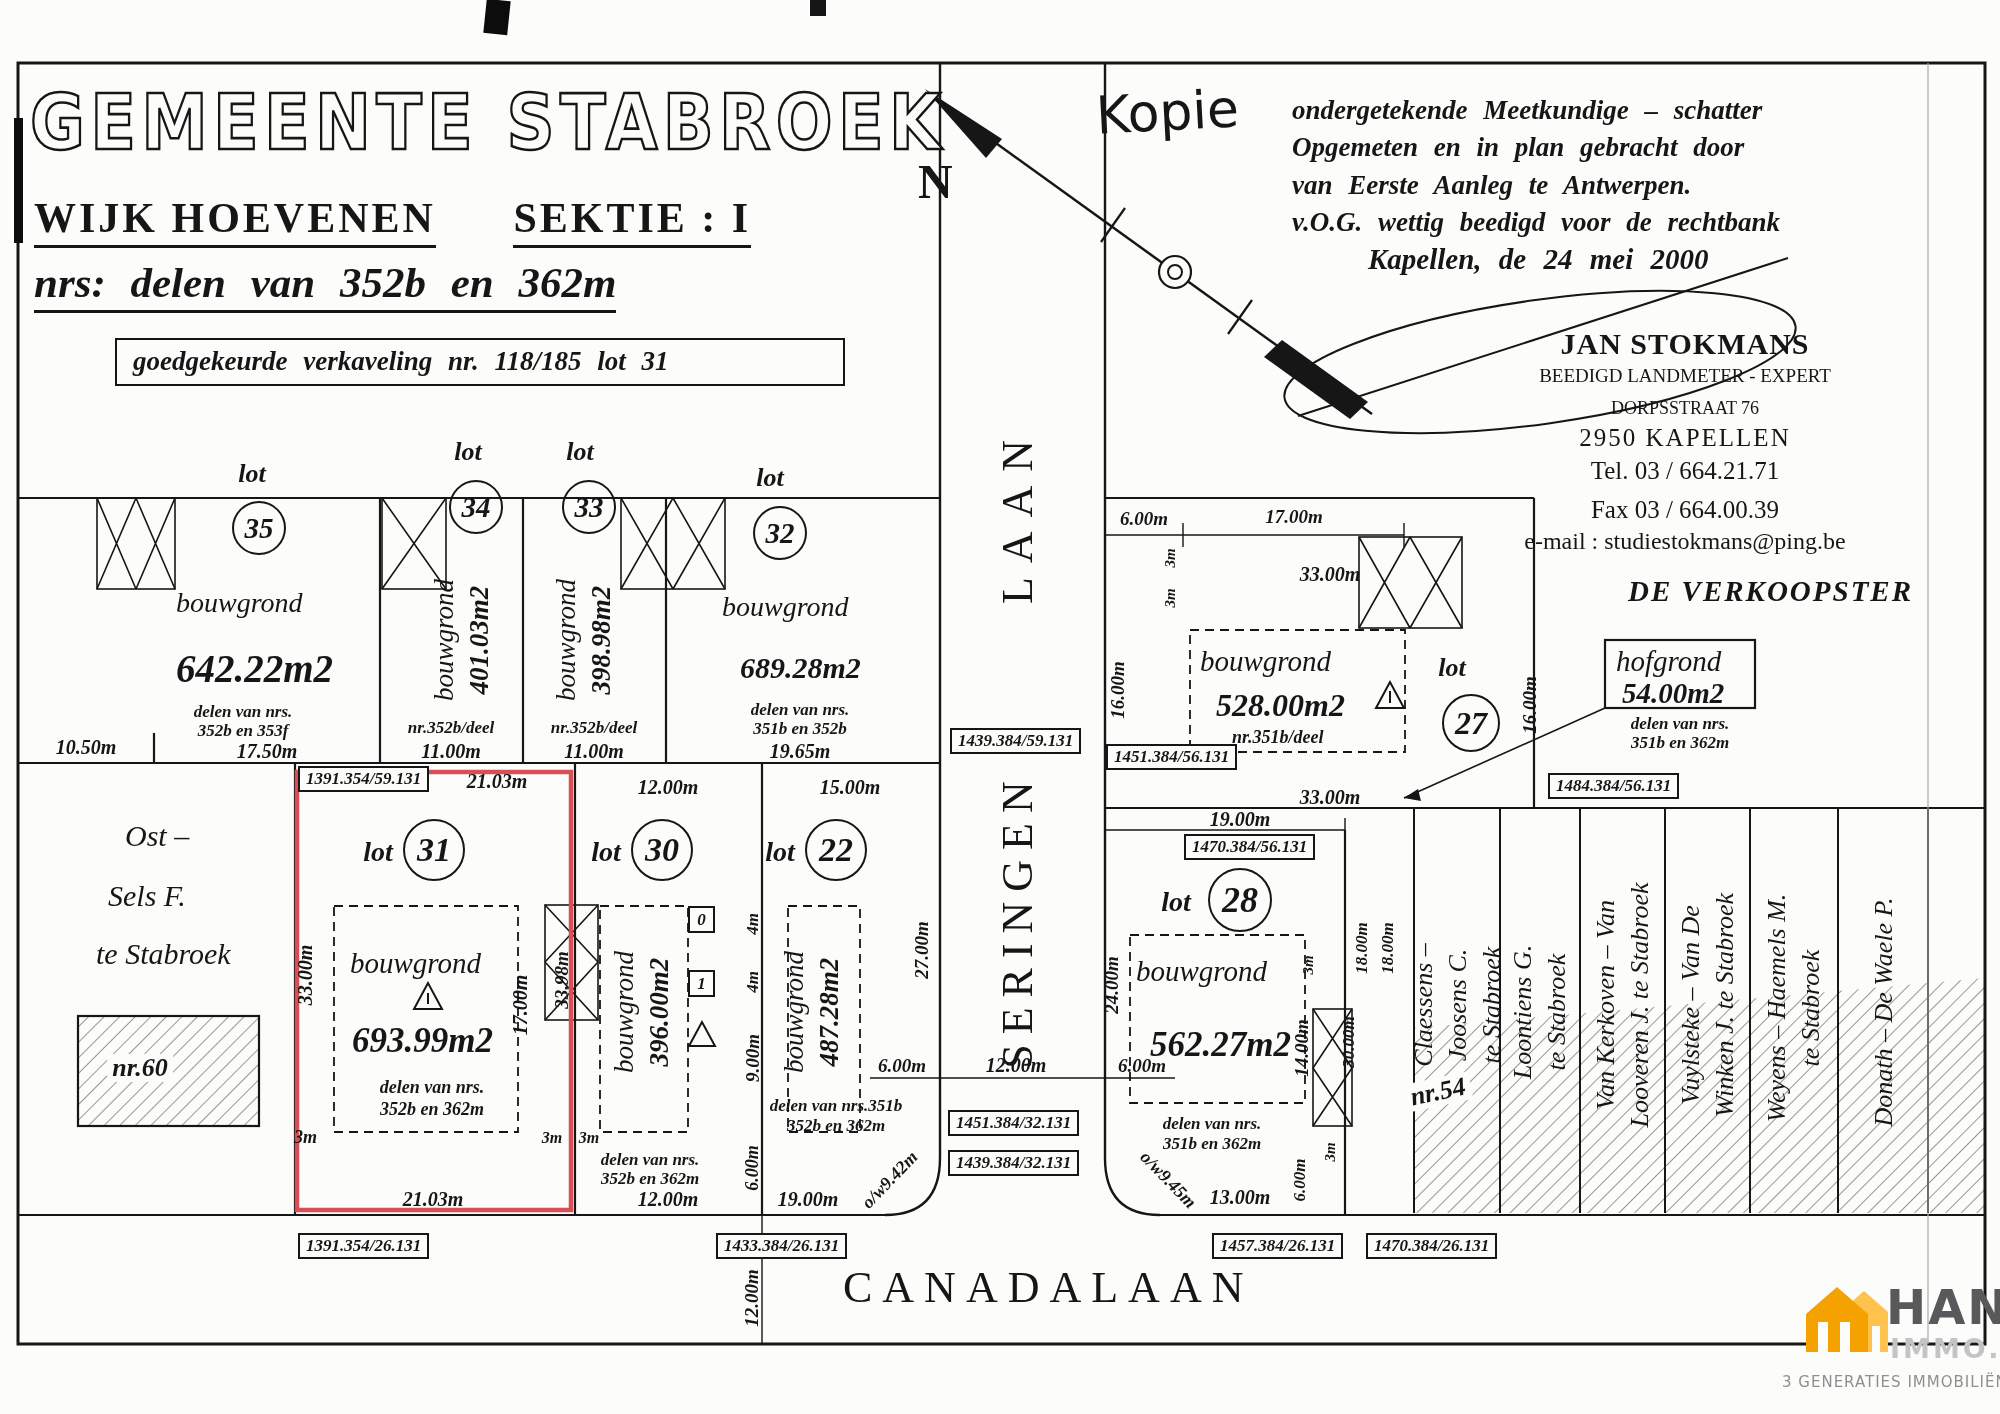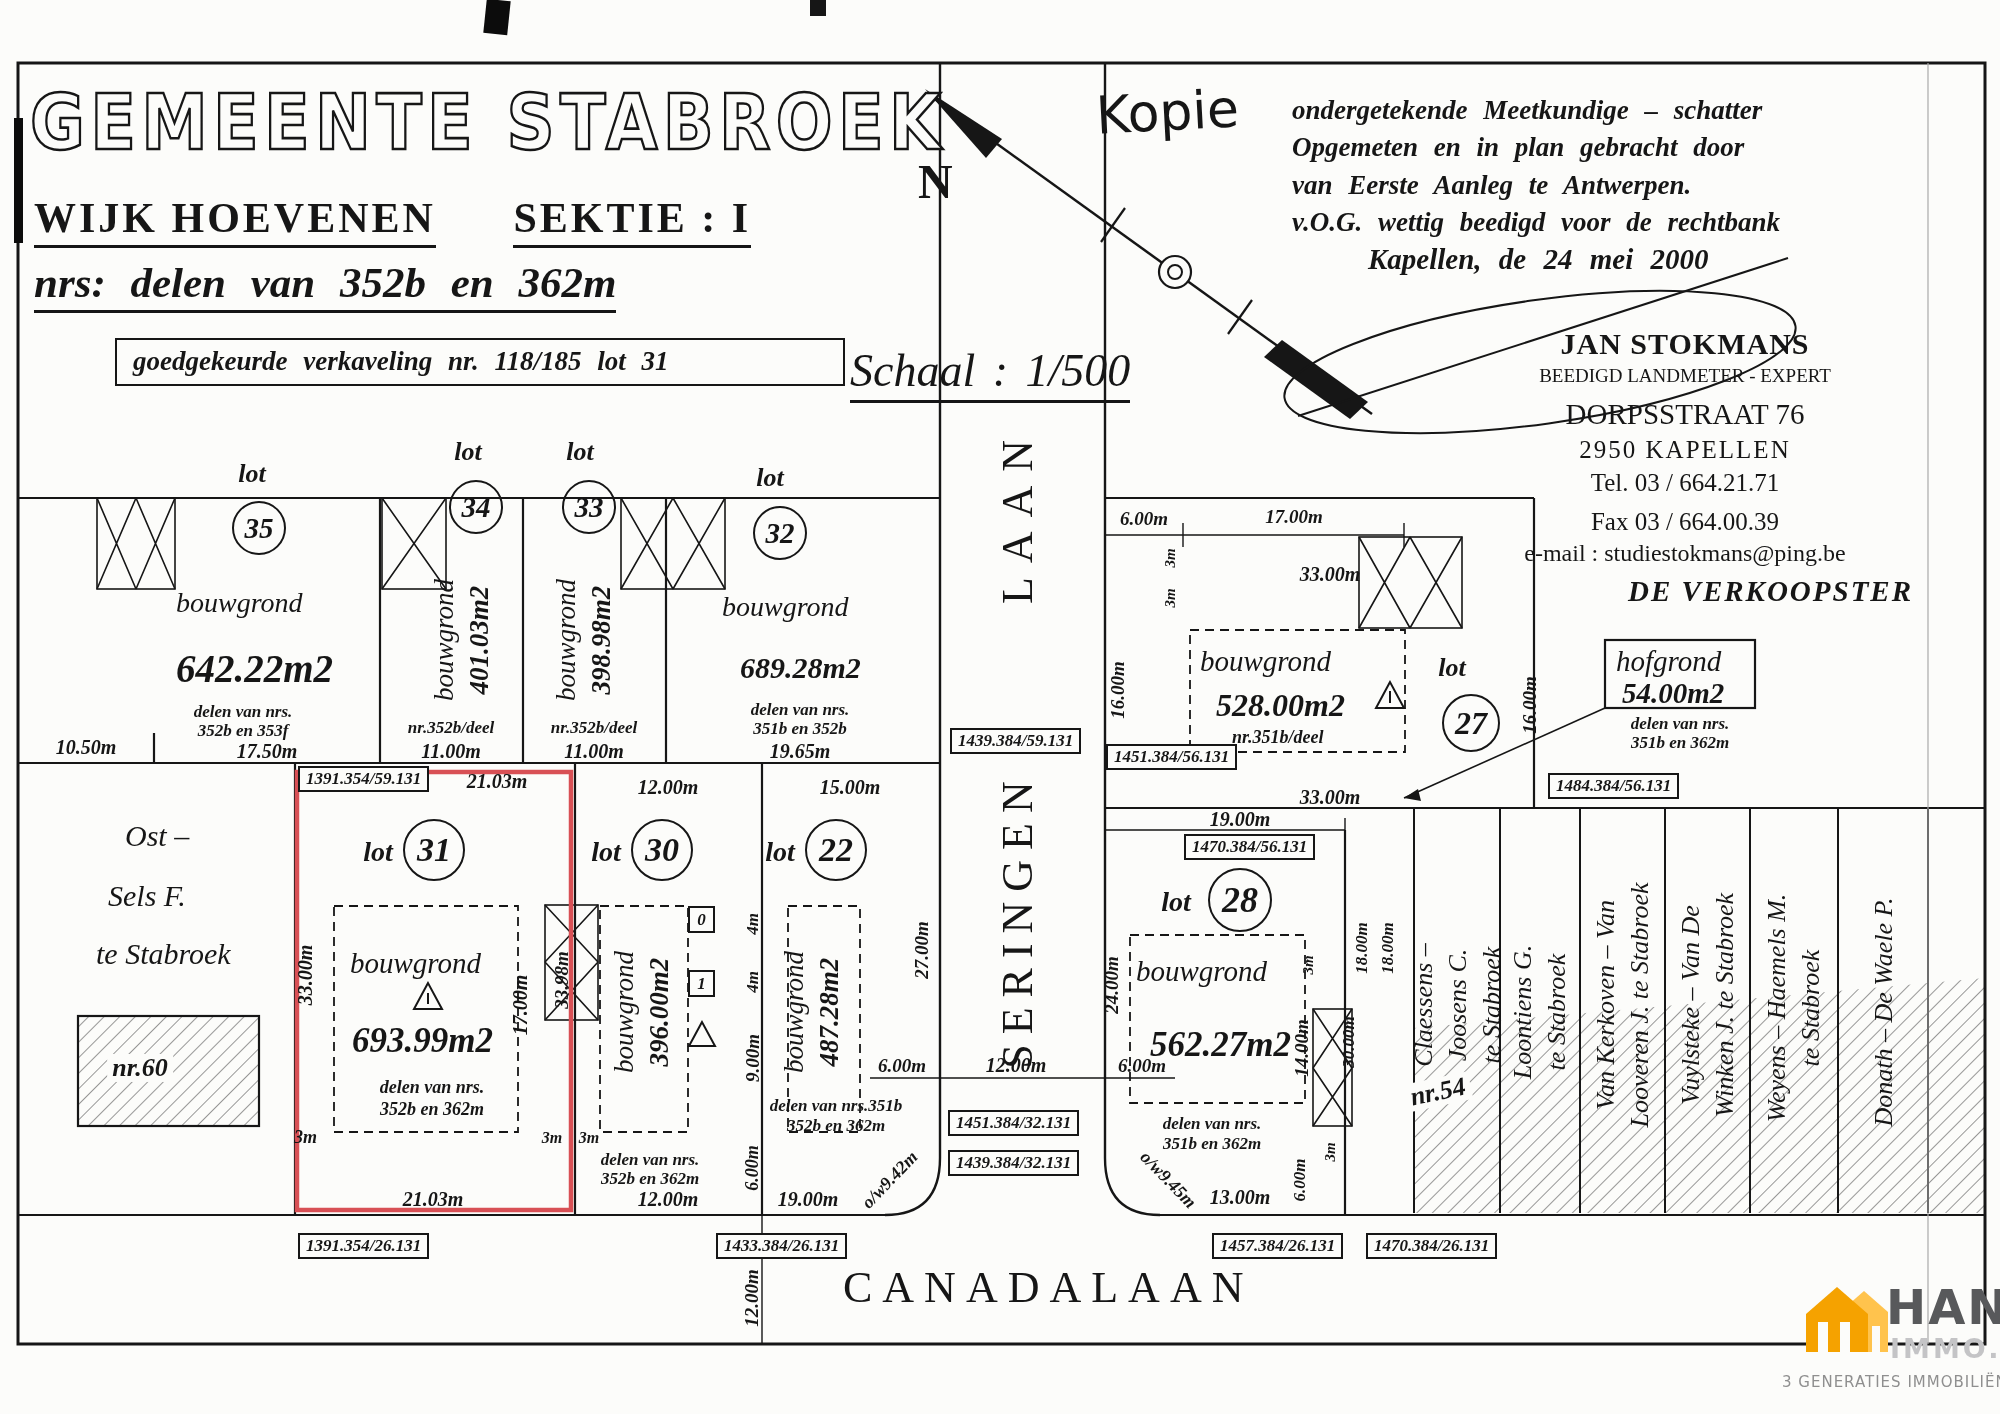--- a/index.html
+++ b/index.html
@@ -131,39 +131,38 @@
   <span class="underl" style="margin-right:64px">WIJK HOEVENEN</span>
   <span class="underl">SEKTIE : I</span>
 </div>
 
 <div class="t bd it underl" style="left:34px;top:260px;font-size:43px;word-spacing:14px">nrs: delen van 352b en 362m</div>
 
 <div class="t" style="left:115px;top:338px;width:730px;height:48px;border:2.5px solid #161616;display:flex;align-items:center;padding-left:16px">
   <span class="it bd" style="font-size:27px;word-spacing:9px">goedgekeurde verkaveling nr. 118/185 lot 31</span>
 </div>
 
-<div class="t it underl" style="left:850px;top:346px;font-size:46px;word-spacing:6px">Schaal : 1/500</div>
 
 <div class="t bd" style="left:918px;top:156px;font-size:48px">N</div>
 
 <div class="t sans" style="left:1096px;top:84px;font-size:52px;transform:rotate(-3deg)">Kopie</div>
 
 <div class="t it bd" style="left:1292px;top:92px;font-size:27px;line-height:1.38;word-spacing:9px">
   <span style="display:block">ondergetekende Meetkundige – schatter</span>
   <span style="display:block">Opgemeten en in plan gebracht door</span>
   <span style="display:block">van Eerste Aanleg te Antwerpen.</span>
   <span style="display:block">v.O.G. wettig beedigd voor de rechtbank</span>
 </div>
 
 <div class="t it bd" style="left:1368px;top:244px;font-size:29px;word-spacing:10px">Kapellen, de  24 mei 2000</div>
 
 <div class="t" style="left:1510px;top:328px;width:350px;text-align:center">
   <div style="font-size:30px;font-weight:bold;letter-spacing:1px">JAN STOKMANS</div>
   <div style="font-size:19px;margin-top:6px">BEEDIGD LANDMETER - EXPERT</div>
-  <div style="font-size:29px;margin-top:12px">DORPSSTRAAT 76</div>
+  <div style="font-size:18px;margin-top:12px">DORPSSTRAAT 76</div>
   <div style="font-size:25px;margin-top:6px;letter-spacing:2px">2950  KAPELLEN</div>
   <div style="font-size:25px;margin-top:6px">Tel. 03 / 664.21.71</div>
   <div style="font-size:25px;margin-top:12px">Fax 03 / 664.00.39</div>
   <div style="font-size:24px;margin-top:6px">e-mail : studiestokmans@ping.be</div>
 </div>
 
 <div class="t it bd" style="left:1628px;top:576px;font-size:29px;letter-spacing:2px">DE VERKOOPSTER</div>
 
 <div class="t rot" style="left:1018px;top:515px;font-size:44px;letter-spacing:14px">LAAN</div>
 <div class="t rot" style="left:1018px;top:920px;font-size:44px;letter-spacing:10px">SERINGEN</div>

